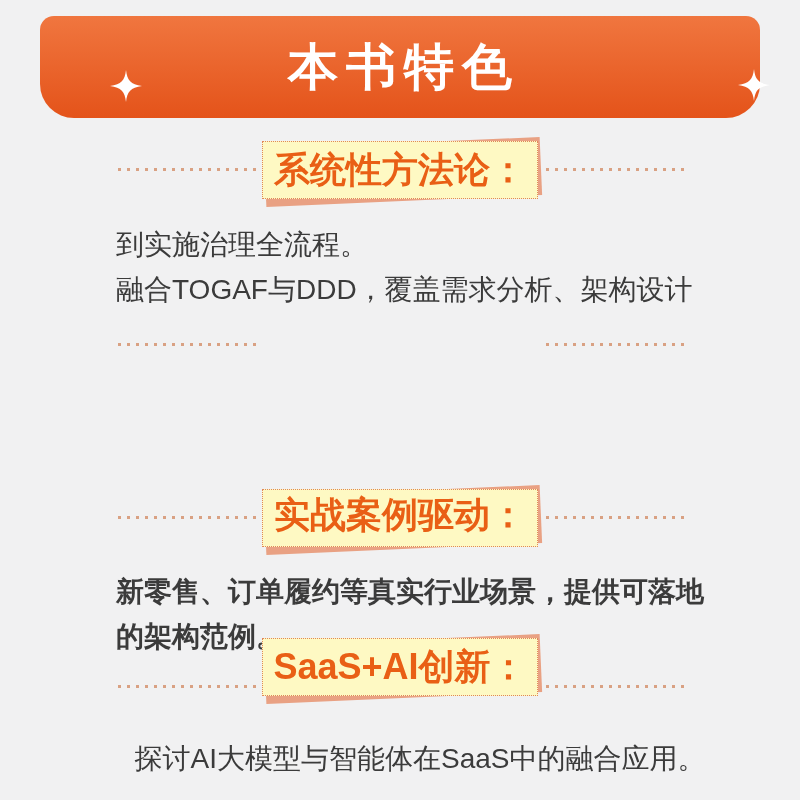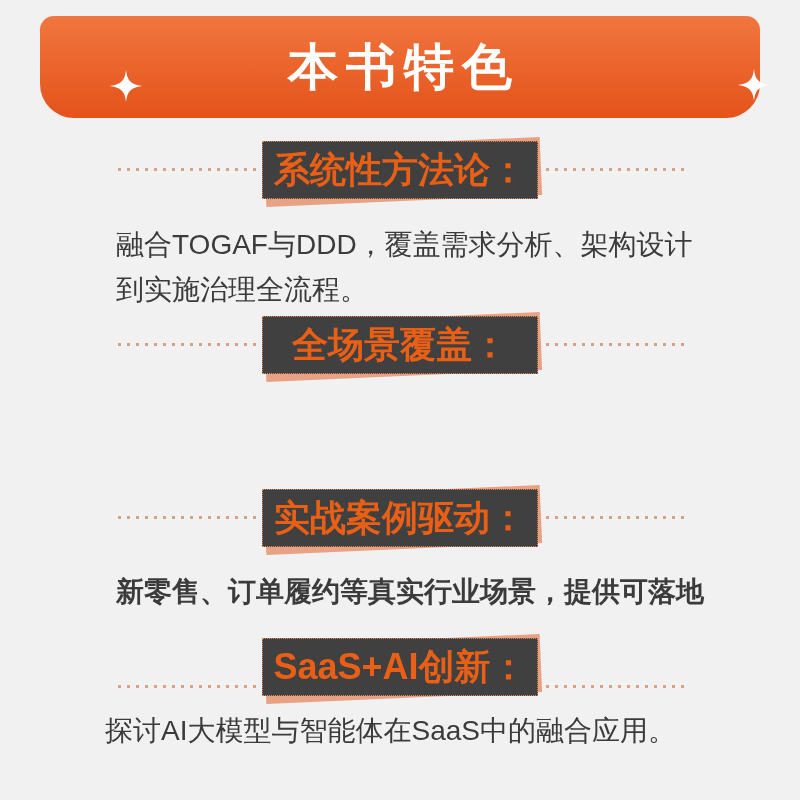--- a/index.html
+++ b/index.html
@@ -28,21 +28,21 @@
   .sparkle.right{left:698px;top:52px;}
   .sparkle svg{display:block;width:100%;height:100%;}
 
   
   .label-wrap{position:absolute;left:262px;width:276px;height:58px;}
   .label-wrap .shadow{
     position:absolute;inset:0;background:#e9a183;
     transform:translate(3px,2px) rotate(-2.5deg);
   }
   .label-wrap .box{
-    position:absolute;inset:0;background:#404040;
+    position:absolute;inset:0;background:#fef9c3;
     border:1px dotted #e0885a;
     display:flex;align-items:center;justify-content:center;
   }
   .label-text{
     color:#e95f15;font-size:36px;font-weight:bold;line-height:1;
     white-space:nowrap;
   }
 
   
   .dots{
@@ -54,23 +54,23 @@
 
   
   .body-text{
     position:absolute;left:116px;width:600px;
     color:#3b3b3b;font-size:28px;line-height:45px;
   }
   .body-text .line{white-space:nowrap;}
   .body-text.last{left:105px;width:630px;}
 
   
-  #lw1{top:141px;} #lw2{top:316px;} #lw3{top:489px;} #lw4{top:638px;}
+  #lw1{top:141px;} #lw2{top:316px;} #lw3{top:489px;font-family:Liberation Mono, monospace;} #lw4{top:638px;}
   .dots.s1{top:168px;} .dots.s2{top:343px;} .dots.s3{top:516px;} .dots.s4{top:685px;}
-  #bt1{top:222px;} #bt2{top:396px;} #bt3{top:569px;font-weight:bold;} #bt4{top:708px;}
+  #bt1{top:222px;} #bt2{top:396px;} #bt3{top:569px;font-weight:bold;} #bt4{top:736px;text-align:center;}
 </style>
 </head>
 <body>
 
 <div class="stage">
 
   <div class="banner">
     <span class="sparkle left">
       <svg viewBox="0 0 100 100" xmlns="http://www.w3.org/2000/svg">
         <path d="M50 0 C54 34 64 44 100 50 C64 56 54 66 50 100 C46 66 36 56 0 50 C36 44 46 34 50 0 Z" fill="#ffffff"></path>
@@ -86,43 +86,38 @@
 
   <div class="dots l s1"></div>
   <div class="dots r s1"></div>
   <div class="label-wrap" id="lw1">
     <div class="shadow"></div>
     <div class="box">
       <span class="label-text">系统性方法论：</span>
     </div>
   </div>
   <div class="body-text" id="bt1">
+    <div class="line">到实施治理全流程。</div>
     <div class="line">融合TOGAF与DDD，覆盖需求分析、架构设计</div>
-    <div class="line">到实施治理全流程。</div>
   </div>
 
   <div class="dots l s2"></div>
   <div class="dots r s2"></div>
-  <div class="label-wrap" id="lw2">
-    <div class="shadow"></div>
-    <div class="box">
-      <span class="label-text">全场景覆盖：</span>
-    </div>
-  </div>
 
   <div class="dots l s3"></div>
   <div class="dots r s3"></div>
   <div class="label-wrap" id="lw3">
     <div class="shadow"></div>
     <div class="box">
       <span class="label-text">实战案例驱动：</span>
     </div>
   </div>
   <div class="body-text" id="bt3">
     <div class="line">新零售、订单履约等真实行业场景，提供可落地</div>
+    <div class="line">的架构范例。</div>
   </div>
 
   <div class="dots l s4"></div>
   <div class="dots r s4"></div>
   <div class="label-wrap" id="lw4">
     <div class="shadow"></div>
     <div class="box">
       <span class="label-text">SaaS+AI创新：</span>
     </div>
   </div>

